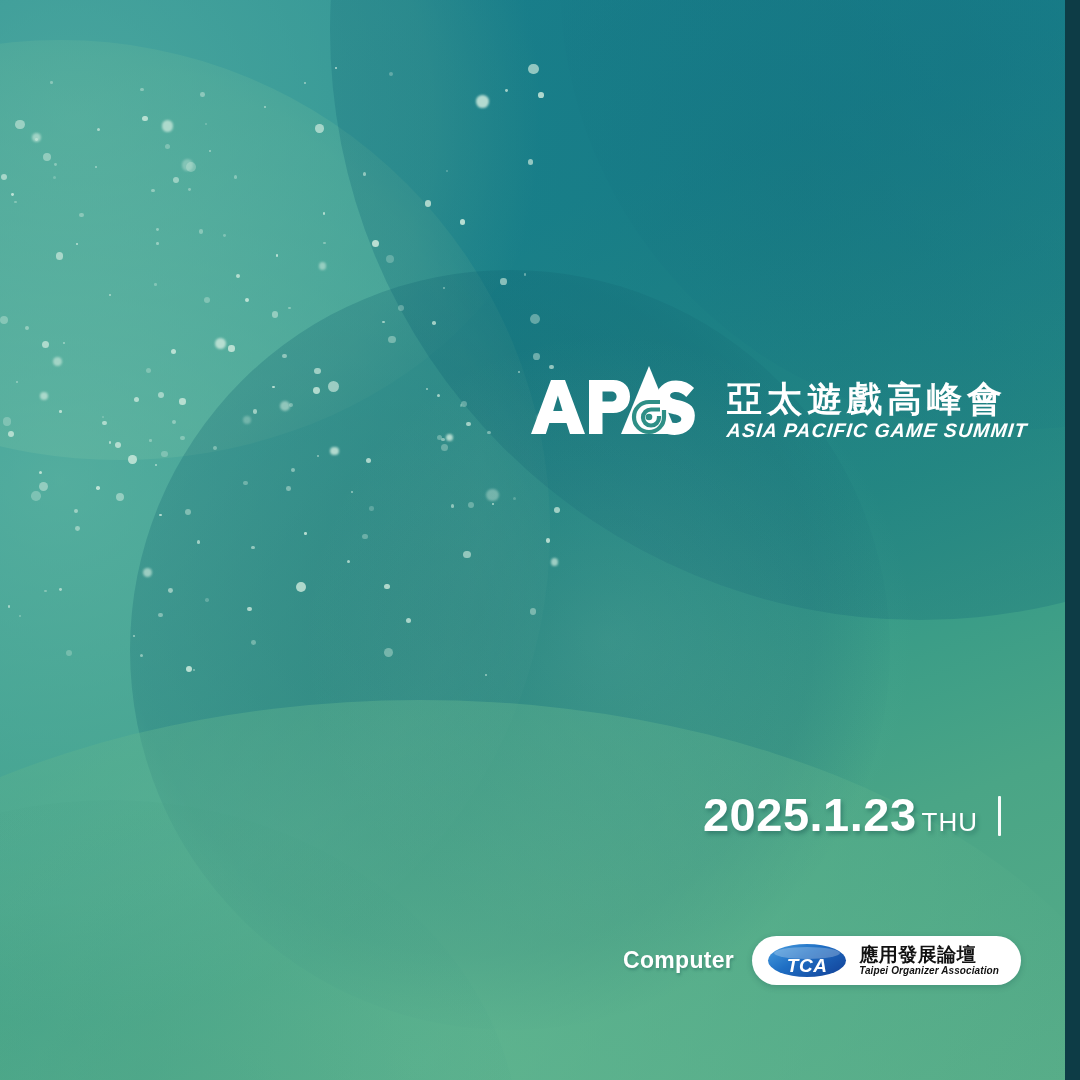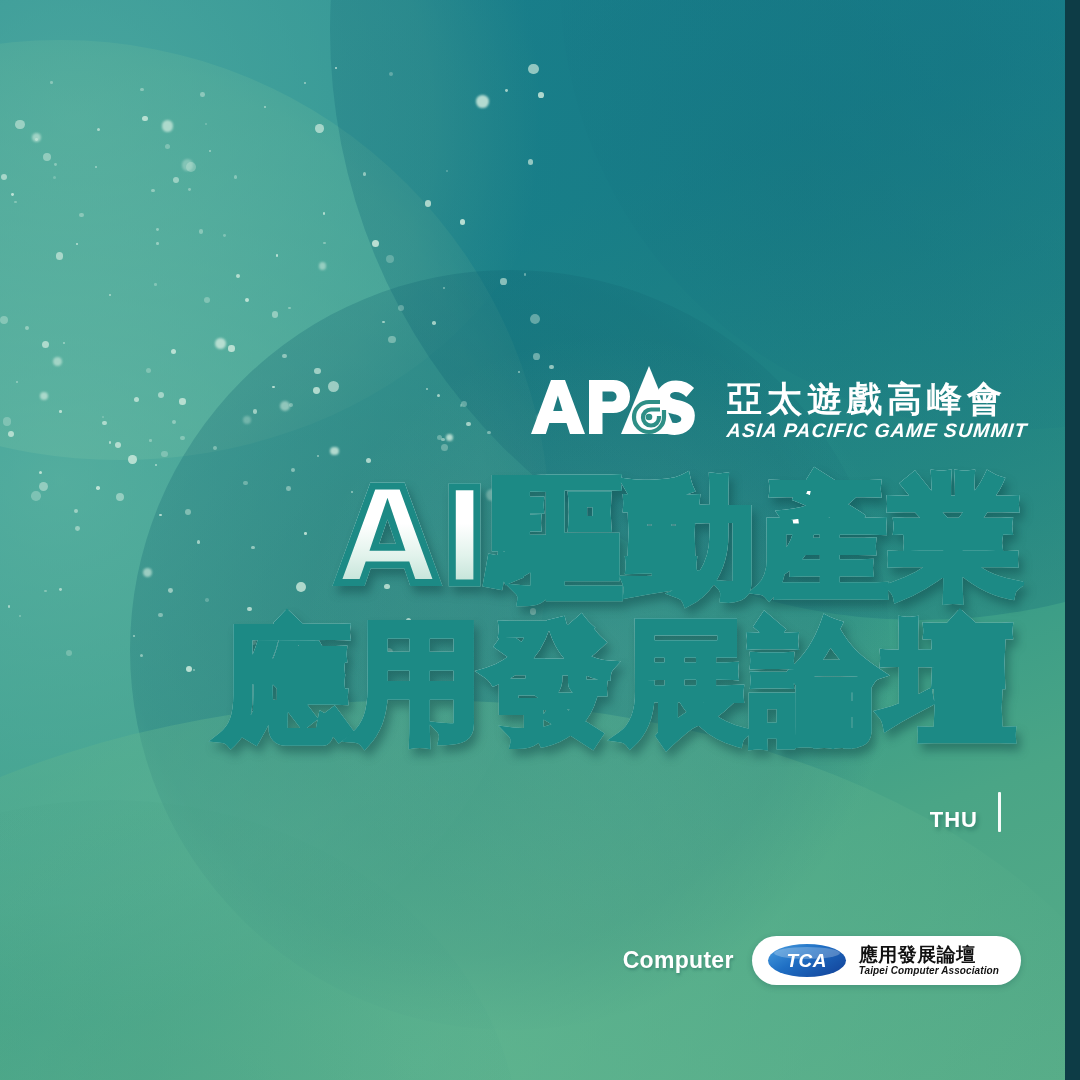--- a/index.html
+++ b/index.html
@@ -113,21 +113,21 @@
 
   
   .datetime{
     position:absolute;right:44px;top:787px;
     display:flex;align-items:baseline;justify-content:flex-end;
     color:#ffffff;
     text-shadow:2px 3px 4px rgba(10,62,64,.35);
     white-space:nowrap;
   }
   .dt-date{font-size:47px;font-weight:bold;letter-spacing:.5px;}
-  .dt-day{font-size:22px;font-weight:bold;letter-spacing:1px;margin-left:26px;}
+  .dt-day{font-size:26px;font-weight:normal;letter-spacing:1px;margin-left:5px;}
   .dt-sep{
     display:inline-block;width:3px;height:40px;background:#ffffff;
     margin:0 20px;position:relative;top:5px;border-radius:1px;opacity:.95;
   }
   .dt-time{font-size:47px;font-weight:bold;letter-spacing:.5px;}
 
   .venue{
     position:absolute;right:44px;top:853px;
     font-family:"DejaVu Sans","Liberation Sans",sans-serif;
     font-size:42px;font-weight:bold;color:#ffffff;
@@ -146,21 +146,21 @@
   }
   .tca-pill{
     display:flex;align-items:center;gap:13px;
     background:#ffffff;border-radius:999px;
     padding:8px 22px 8px 16px;
     box-shadow:0 2px 6px rgba(8,60,62,.22);
   }
   .tca-oval{
     width:78px;height:33px;border-radius:50%;
     background:linear-gradient(150deg,#4b9fe0 0%,#1f6fc4 42%,#123f96 100%);
-    display:flex;align-items:center;justify-content:center;
+    display:flex;align-items:flex-end;justify-content:center;
     position:relative;overflow:hidden;
   }
   .tca-oval::after{
     content:"";position:absolute;left:6px;top:3px;width:66px;height:12px;
     border-radius:50%;background:rgba(255,255,255,.25);
   }
   .tca-oval span{
     position:relative;z-index:2;
     font-size:19px;font-weight:bold;font-style:italic;color:#ffffff;
     letter-spacing:.5px;
@@ -386,38 +386,35 @@
           </g>
           <circle cx="122" cy="59" r="3.3" fill="#2e8f86"></circle>
         </svg>
       </div>
       <div class="logo-cn-block">
         <div class="logo-cn">亞太遊戲高峰會</div>
         <div class="logo-en">ASIA PACIFIC GAME SUMMIT</div>
       </div>
     </div>
 
-    <div class="headline">
-      <div class="hl-line l1">AI驅動產業</div>
-      <div class="hl-line l2">應用發展論壇</div>
-    </div>
 
     <div class="datetime">
+      <span class="dt-date">2025.1.23</span>
       <span class="dt-day">THU</span>
       <span class="dt-sep"></span>
     </div>
 
 
     <div class="organizer-row">
       <div class="organizer-label">Computer</div>
       <div class="tca-pill">
         <div class="tca-oval">
           <span>TCA</span>
         </div>
         <div class="tca-text">
           <div class="tca-cn">應用發展論壇</div>
-          <div class="tca-en">Taipei Computer Association</div>
+          <div class="tca-en">Taipei Organizer Association</div>
         </div>
       </div>
     </div>
 
   </div>
 </div>
 
 </body></html>

